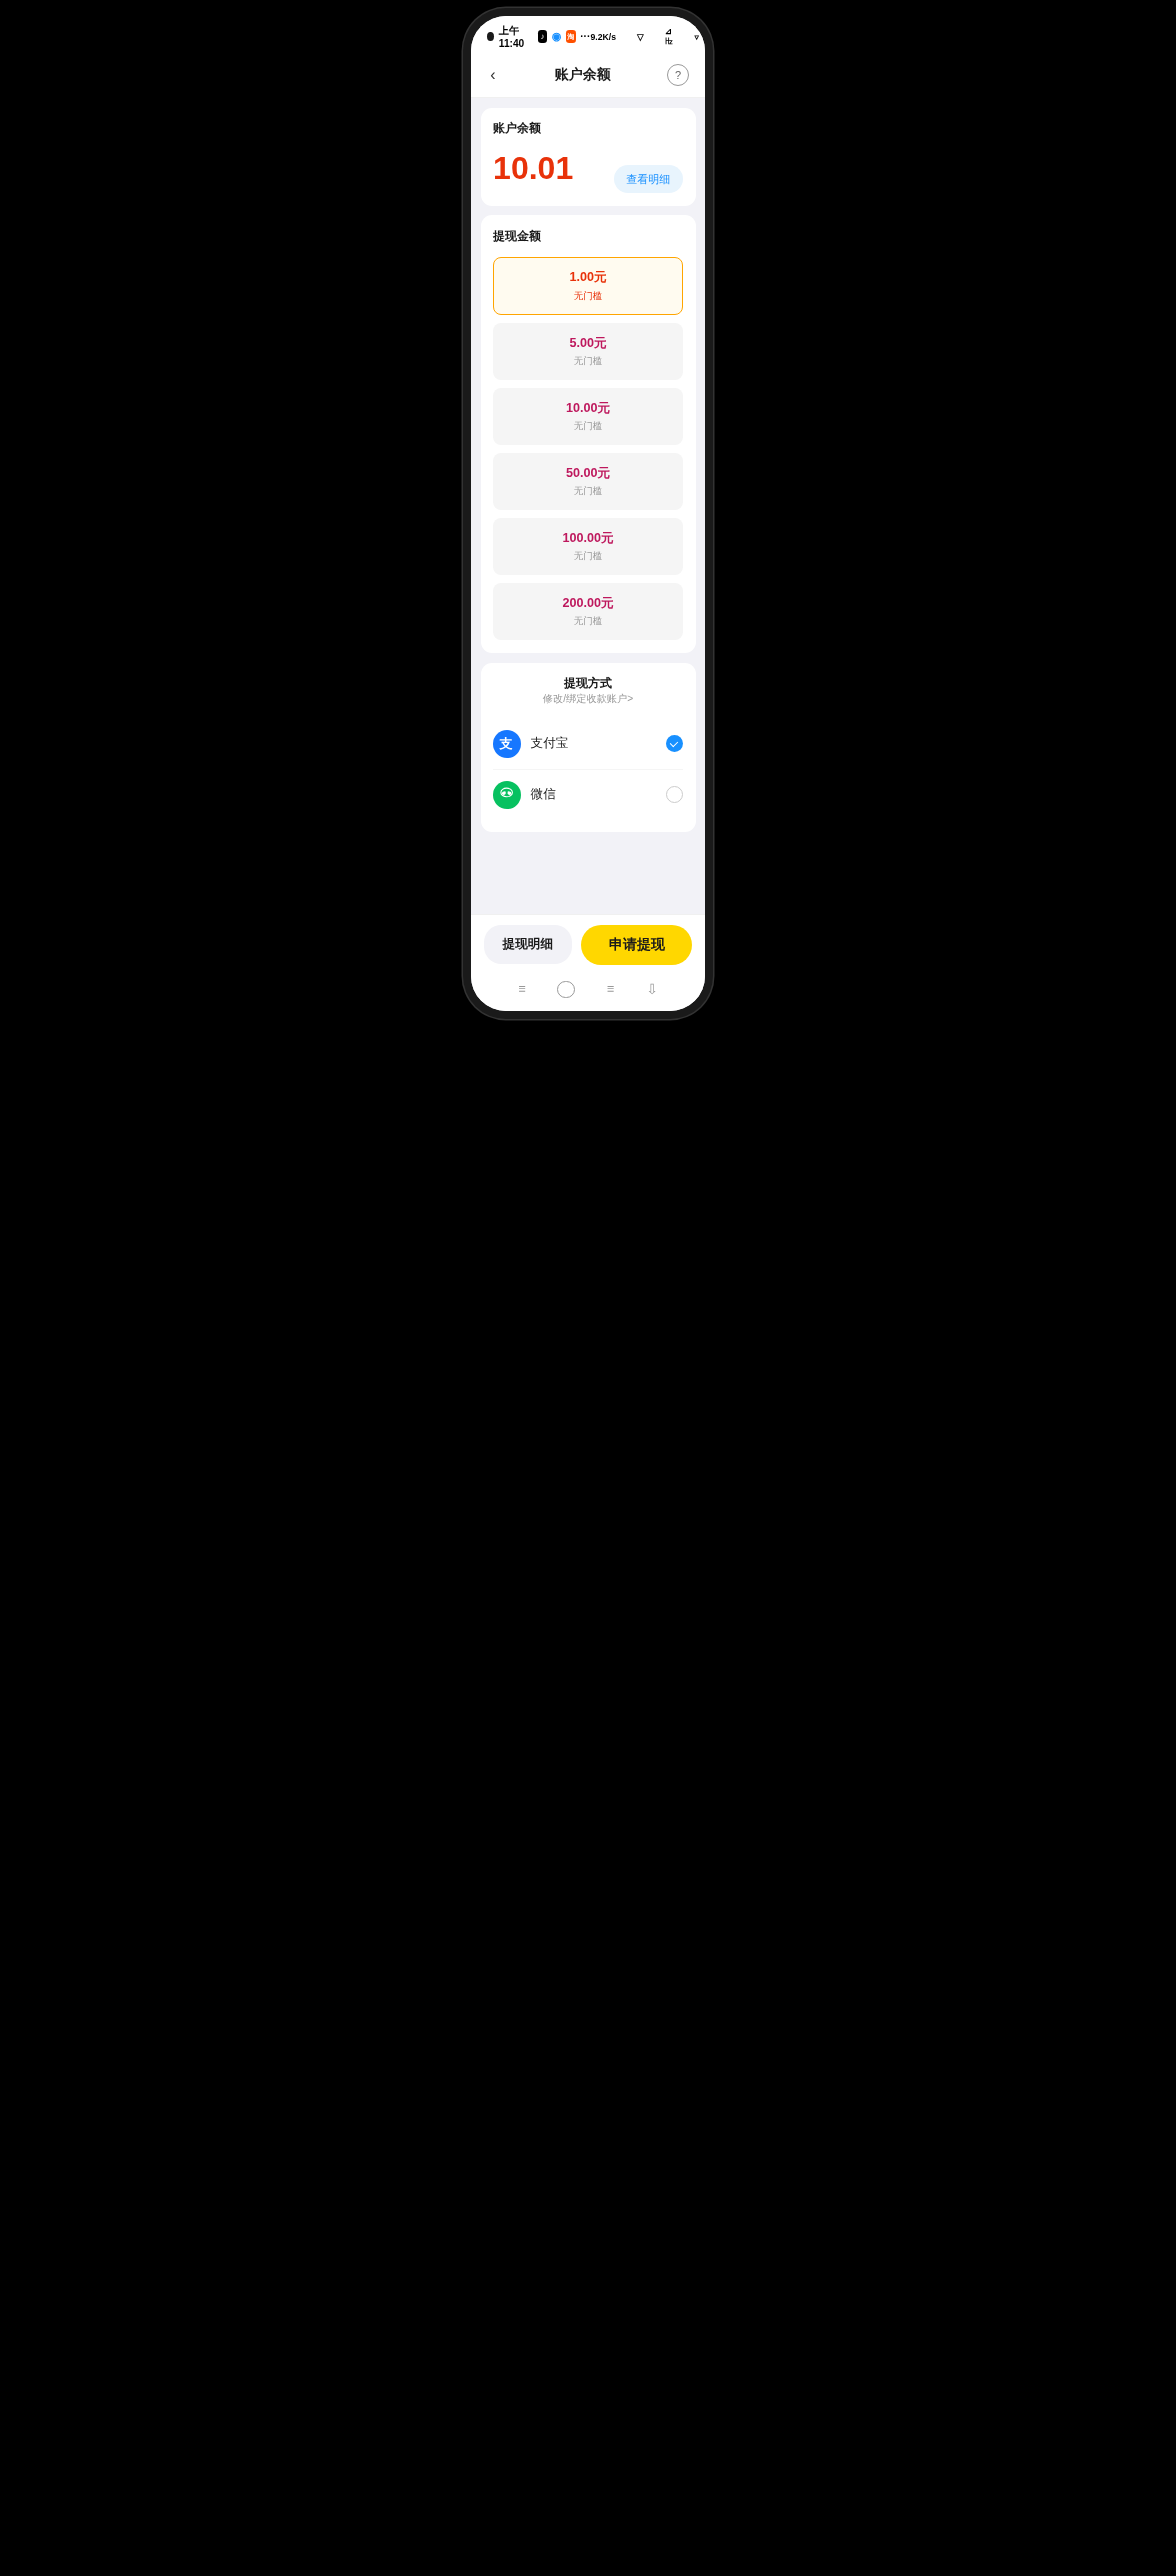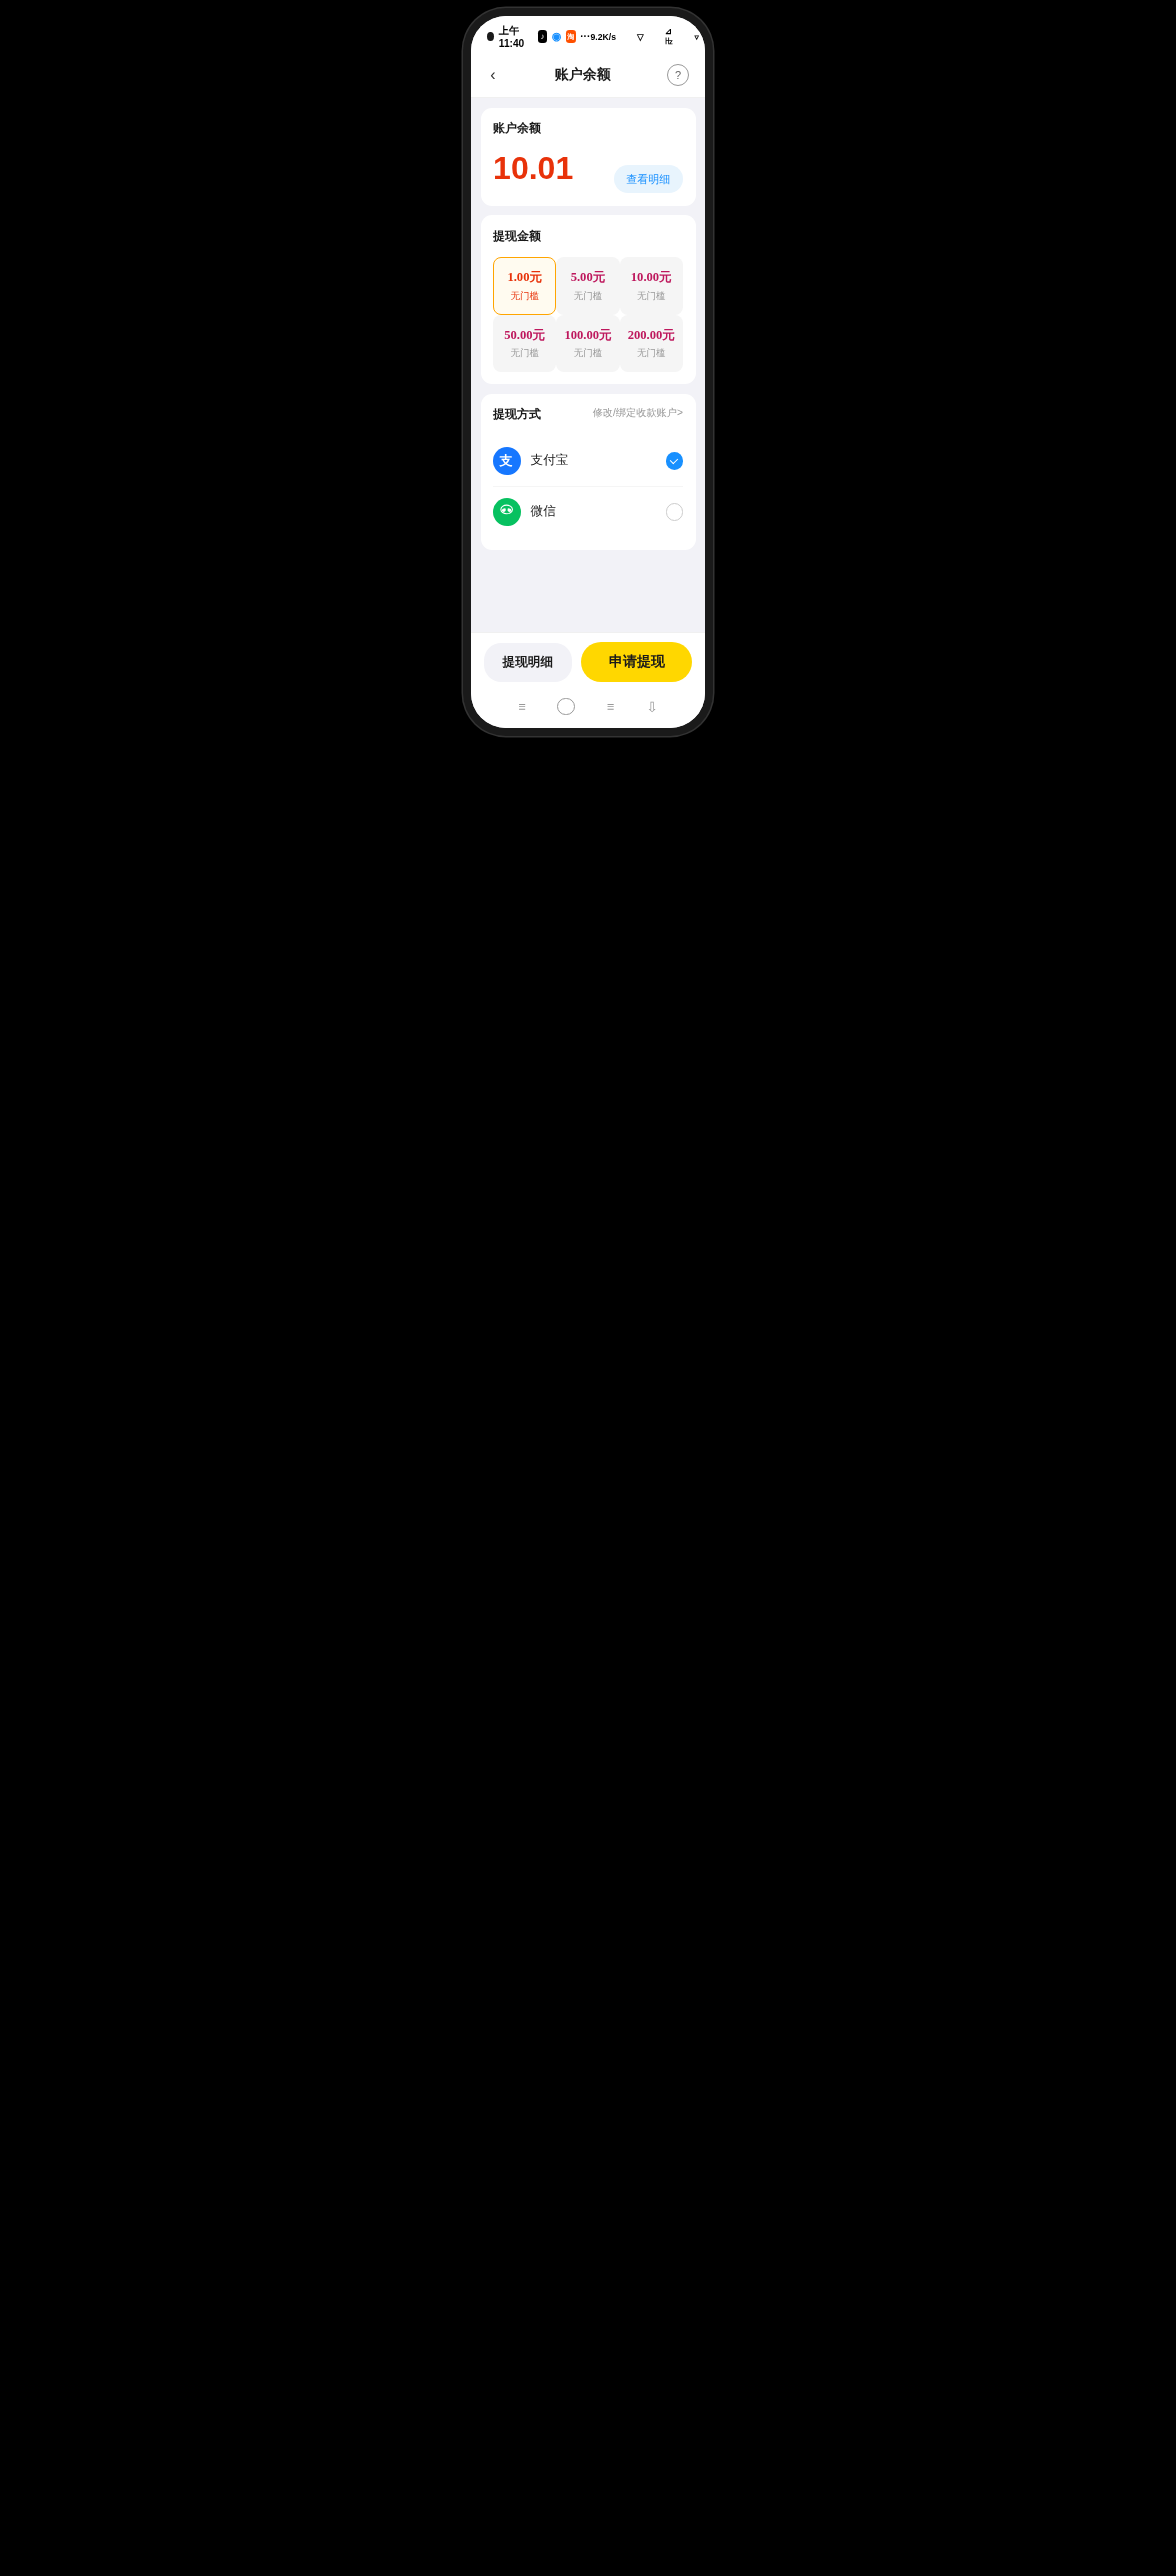--- a/index.html
+++ b/index.html
@@ -127,22 +127,22 @@
       border: none;
       border-radius: 14px;
       padding: 6.3px 12.6px;
       font-size: 11px;
       cursor: pointer;
       font-weight: 500;
     }
     
     .amount-grid {
       display: grid;
-      grid-template-columns: repeat(3, 1fr);
-      font-family: Liberation Serif, serif;
+      grid-template-columns: repeat(1, 1fr);
+      gap: 8px;
     }
     .amount-item {
       background: #f5f5f5;
       border-radius: 8px;
       padding: 11px 6.3px;
       text-align: center;
       cursor: pointer;
       border: 1.6px solid transparent;
     }
     .amount-item.selected {
@@ -164,22 +164,23 @@
       color: #999;
       display: block;
     }
     .amount-item.selected .amount-condition {
       color: #e8320a;
     }
     
     .method-header {
       display: flex;
       justify-content: space-between;
-      align-items: flex-start;
+      align-items: center;
       margin-bottom: 12.6px;
+      flex-direction: column;
     }
     .method-title {
       font-size: 12px;
       font-weight: 600;
       color: #1a1a1a;
     }
     .method-link {
       font-size: 10.2px;
       color: #999;
       cursor: pointer;

